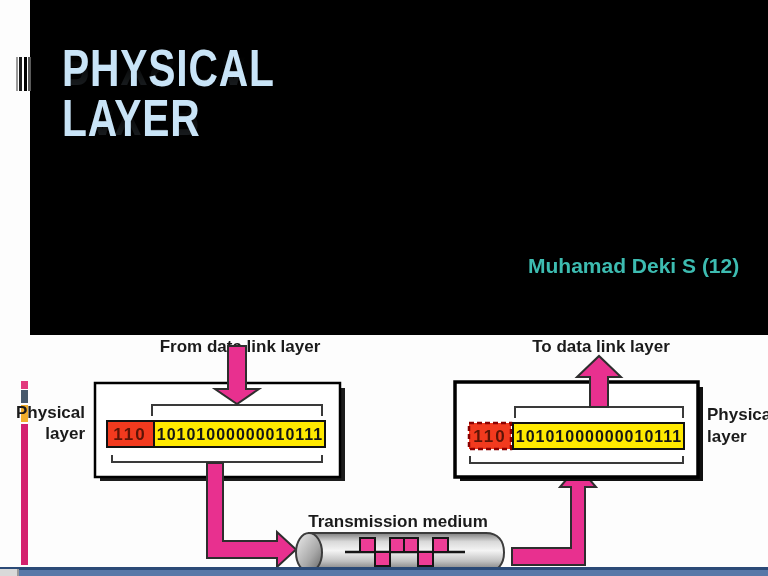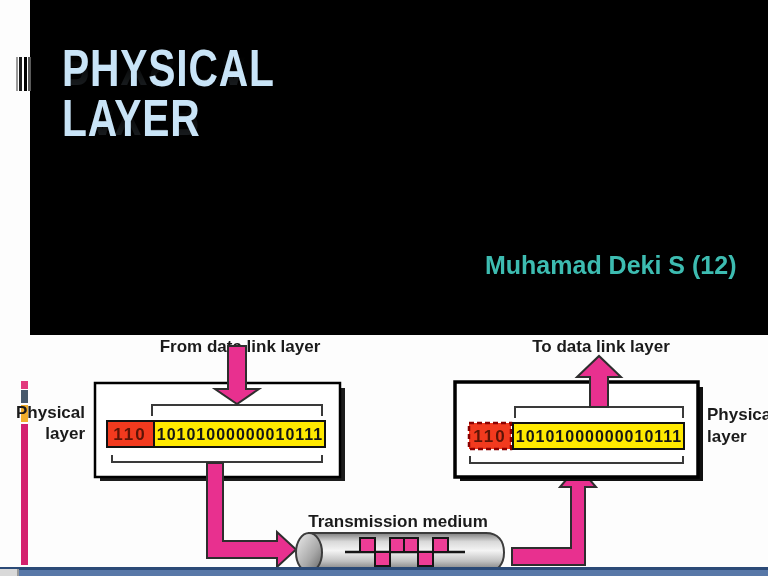--- a/index.html
+++ b/index.html
@@ -17,22 +17,22 @@
   .title { position:absolute; left:62px; top:44px; color:#C9E4F7; font-weight:bold; }
   .title .line { position:relative; height:50px; }
   .title .main { display:block; font-size:51px; line-height:50px; letter-spacing:1px;
     transform:scaleX(.80); transform-origin:left; white-space:nowrap; }
   .title .refl { position:absolute; left:0; top:47px; display:block; font-size:51px; line-height:50px;
     letter-spacing:1px; transform:scaleX(.80) scaleY(-1); transform-origin:left top; opacity:.14;
     -webkit-mask-image:linear-gradient(180deg,rgba(0,0,0,1),rgba(0,0,0,0) 70%);
     mask-image:linear-gradient(180deg,rgba(0,0,0,1),rgba(0,0,0,0) 70%); white-space:nowrap; }
 
   
-  .authors { position:absolute; left:485px; top:251px; color:#3DBCB1; font-weight:bold;
-    font-size:25px; line-height:29px; text-shadow:0 0 2px rgba(0,0,0,.85); white-space:nowrap; }
+  .authors { position:absolute; left:528px; top:251px; color:#3DBCB1; font-weight:bold;
+    font-size:21px; line-height:29px; text-shadow:0 0 2px rgba(0,0,0,.85); white-space:nowrap; }
 
   
   .diagram { position:absolute; left:0; top:330px; }
   .dlabel { font-family:"Liberation Sans", sans-serif; font-size:17px; font-weight:600; fill:#1b1b1b; }
   .bits   { font-family:"Liberation Sans", sans-serif; font-size:16px; font-weight:700; fill:#151515; letter-spacing:1px; }
   .hdrtxt { font-family:"Liberation Sans", sans-serif; font-size:17px; font-weight:700; fill:#5c1406; letter-spacing:2px; }
   .arrow  { fill:#E8308F; stroke:#2e2e2e; stroke-width:2; stroke-linejoin:miter; }
   .bracket{ fill:none; stroke:#3a3a3a; stroke-width:2; }
 
   

